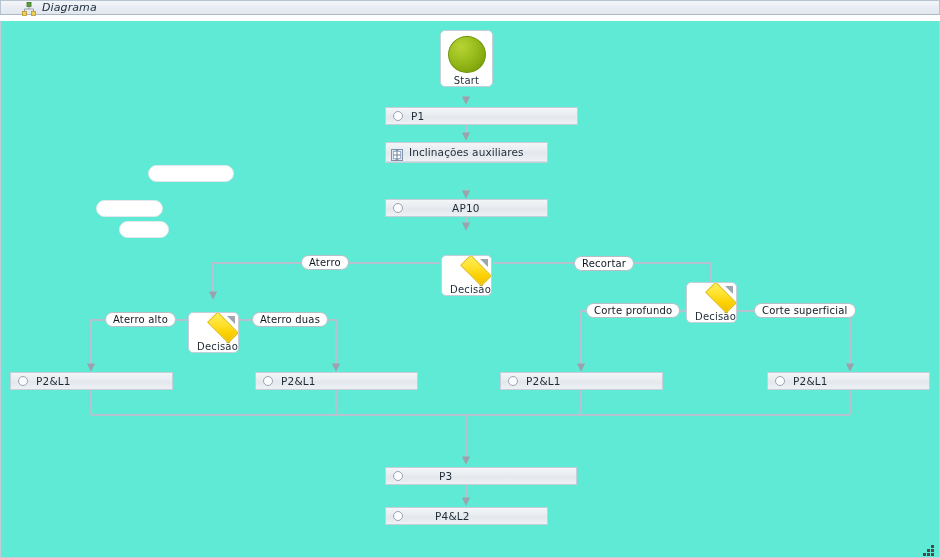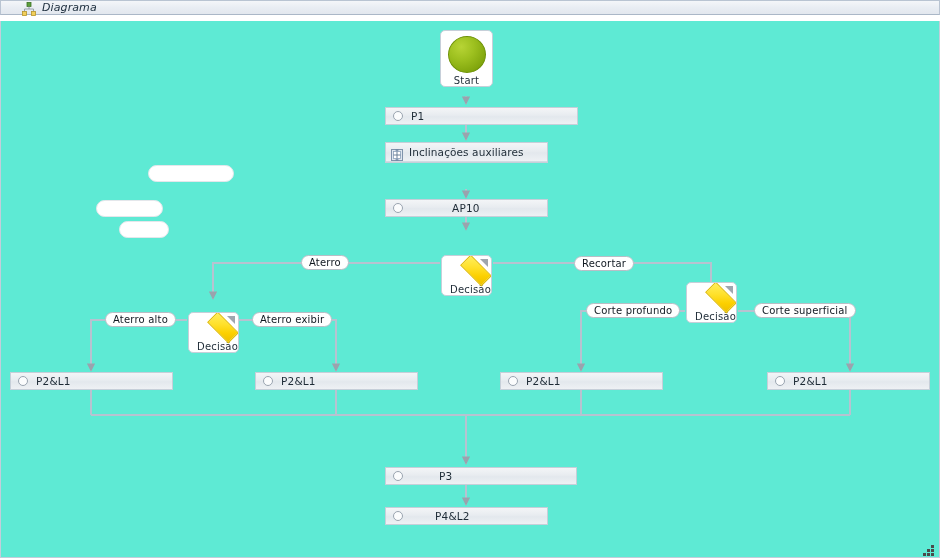--- a/index.html
+++ b/index.html
@@ -344,21 +344,21 @@
     <div class="edge-label" style="left:300px; top:234px;">
       <span>Aterro</span>
     </div>
     <div class="edge-label" style="left:573px; top:235px;">
       <span>Recortar</span>
     </div>
     <div class="edge-label" style="left:104px; top:291px;">
       <span>Aterro alto</span>
     </div>
     <div class="edge-label" style="left:251px; top:291px;">
-      <span>Aterro exibir</span>
+      <span>Aterro duas</span>
     </div>
     <div class="edge-label" style="left:585px; top:282px;">
       <span>Corte profundo</span>
     </div>
     <div class="edge-label" style="left:753px; top:282px;">
       <span>Corte superficial</span>
     </div>
 
     <div class="node bar-node" style="left:9px; top:351px; width:163px;">
       <span class="ring"></span>

